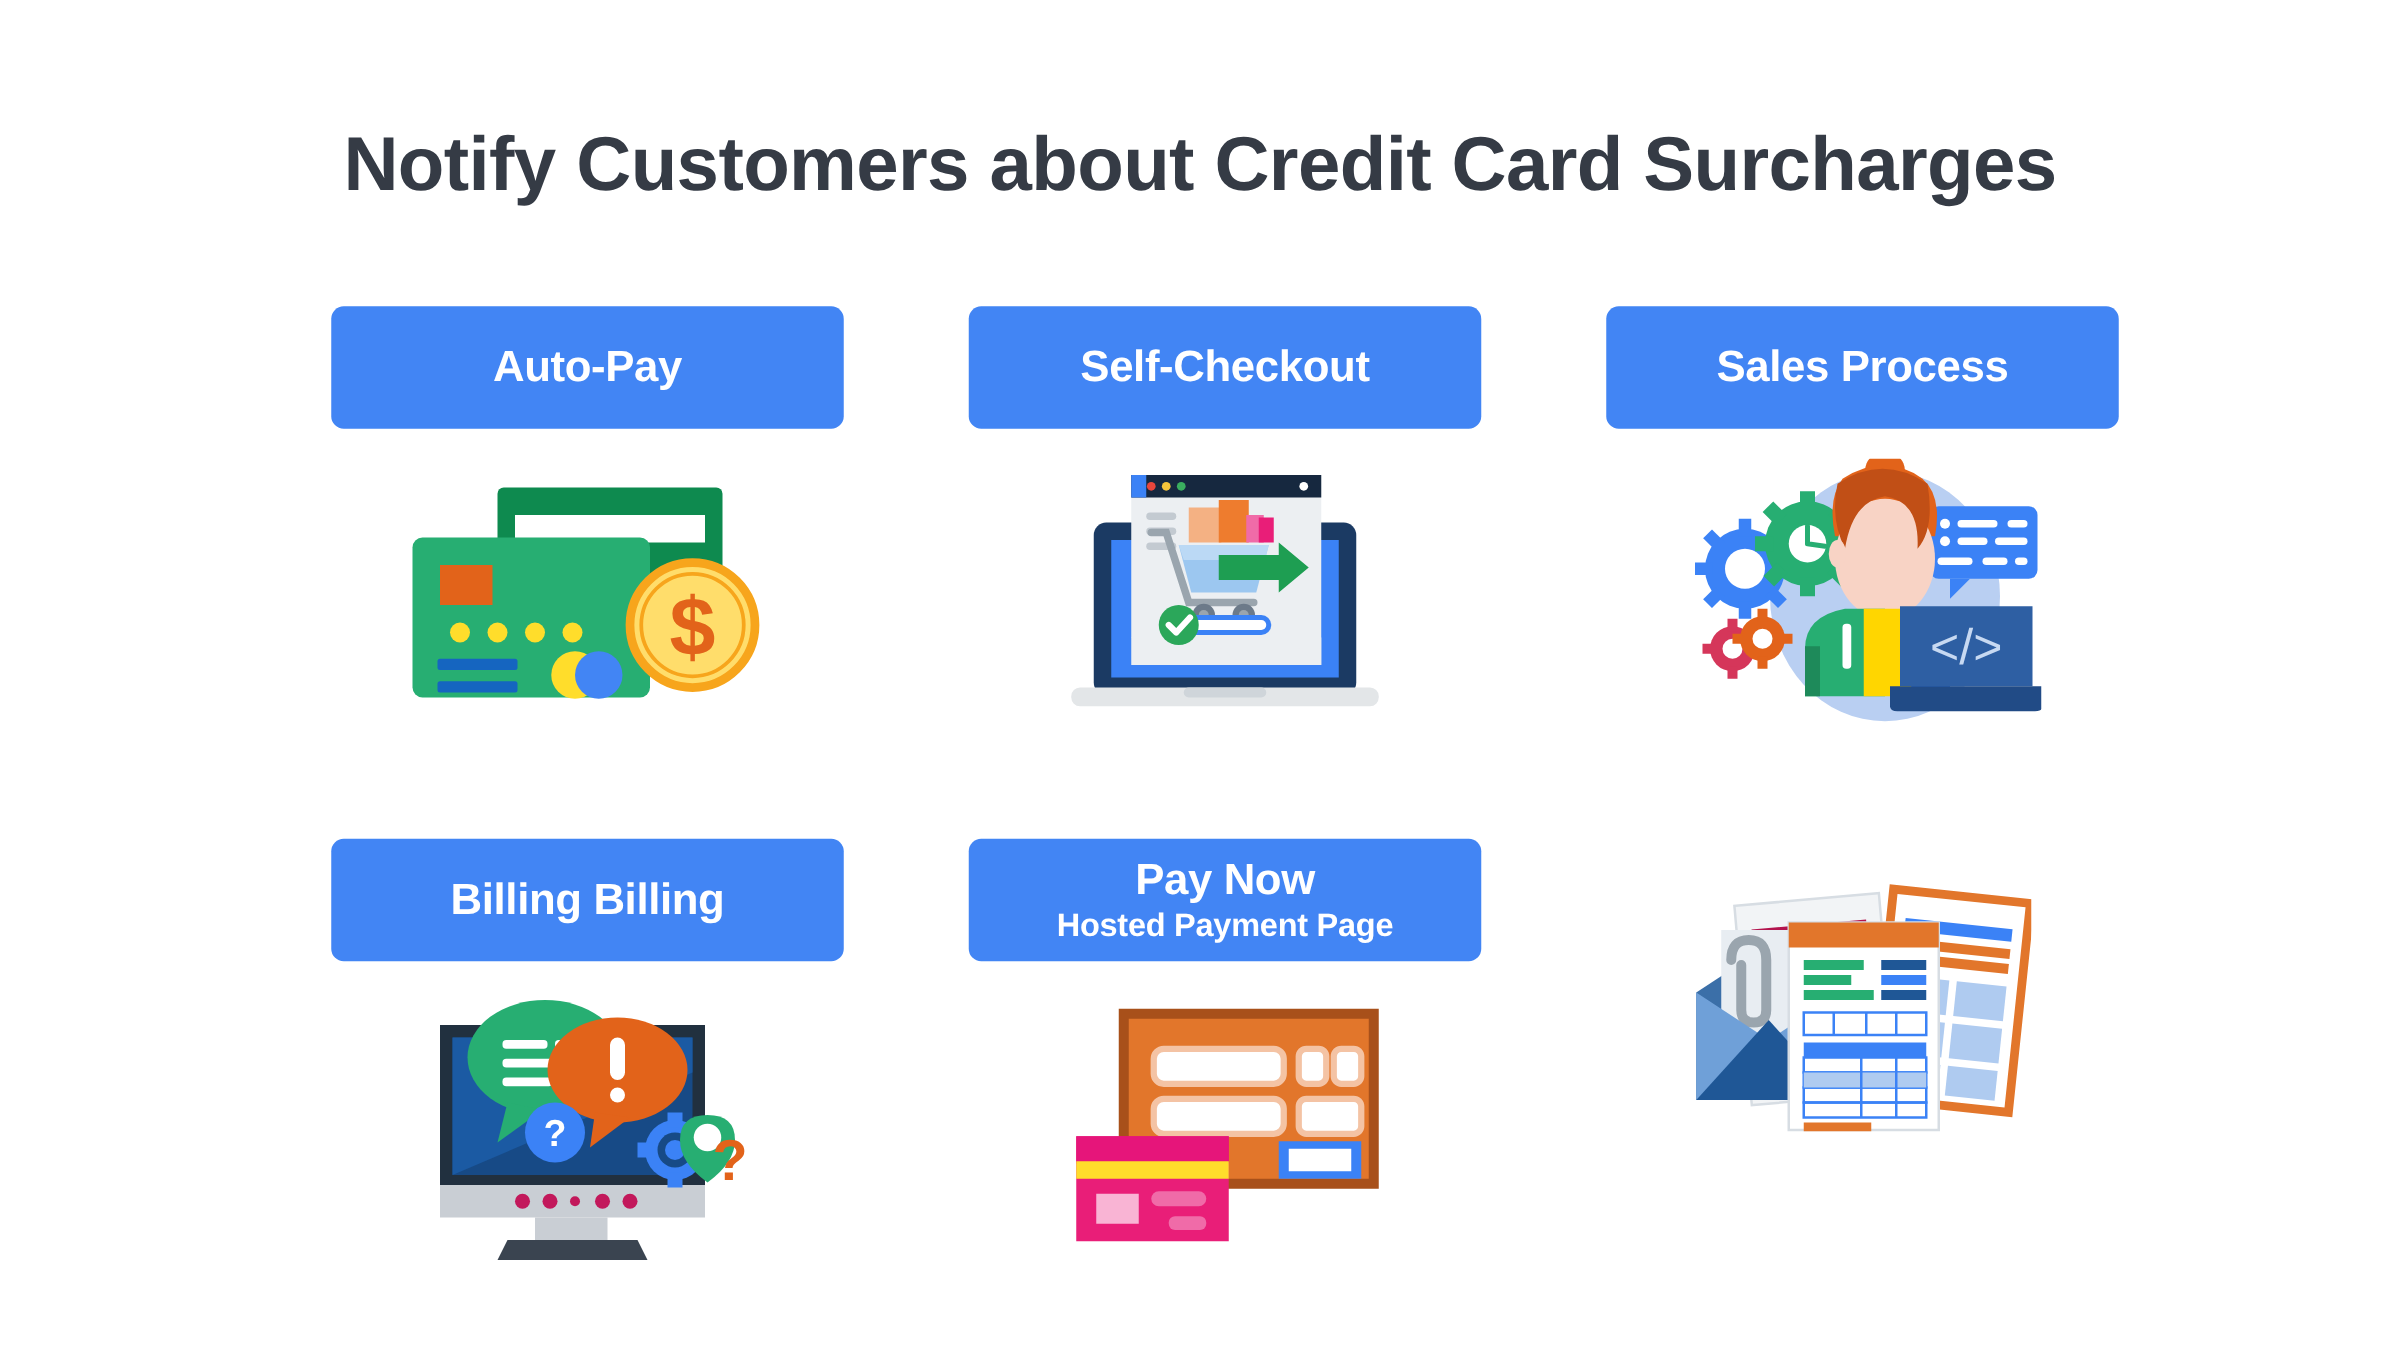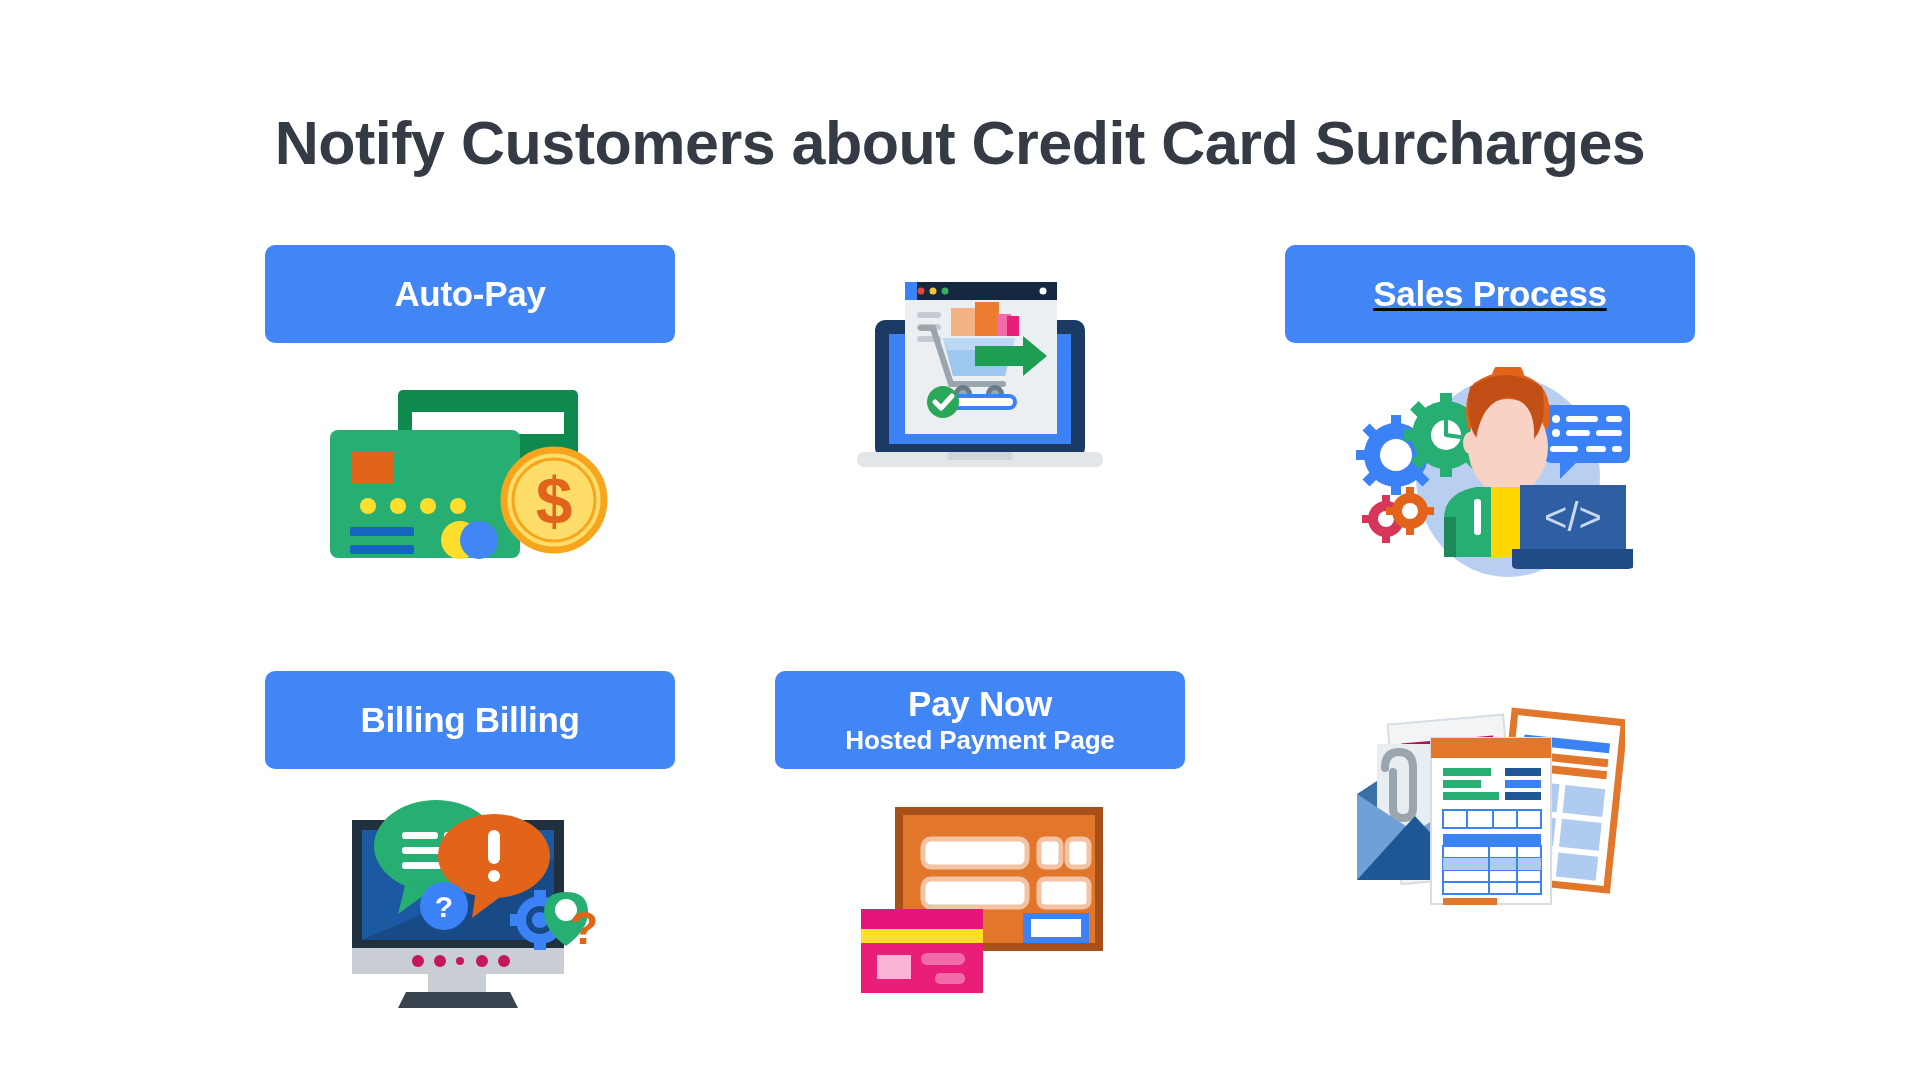--- a/index.html
+++ b/index.html
@@ -15,21 +15,21 @@
   .page {
     position: relative;
     width: 1920px;
     height: 1080px;
     background: #ffffff;
   }
 
   
   .page-title {
     position: absolute;
-    top: 108px;
+    top: 96px;
     left: 0;
     width: 1920px;
     text-align: center;
     font-size: 61px;
     font-weight: bold;
     letter-spacing: -0.5px;
     color: #353B45;
     white-space: nowrap;
   }
 
@@ -48,21 +48,21 @@
   }
 
   .cell {
     width: 410px;
     margin-right: 100px;
     display: flex;
     flex-direction: column;
     align-items: center;
     justify-content: space-between;
   }
-  .cell:last-child { margin-right: 0; text-decoration: underline; }
+  .cell:last-child { margin-right: 0; }
 
   
   .pill {
     width: 410px;
     height: 98px;
     background: #4285F4;
     border-radius: 10px;
     display: flex;
     flex-direction: column;
     align-items: center;
@@ -129,20 +129,23 @@
 
             <circle cx="234" cy="128" r="50" fill="#FFDD6B"></circle>
             <circle cx="234" cy="128" r="50" fill="none" stroke="#F7A51C" stroke-width="7"></circle>
             <circle cx="234" cy="128" r="41" fill="none" stroke="#F7A51C" stroke-width="3"></circle>
             <text x="234" y="152" font-family="'Liberation Sans', sans-serif" font-size="66" font-weight="bold" fill="#E2631A" text-anchor="middle">$</text>
           </svg>
         </div>
       </div>
 
       <div class="cell">
+        <div class="pill">
+          <div class="pill-label">Self-Checkout</div>
+        </div>
         <div class="art">
           <svg width="250" height="215" viewBox="0 0 250 215">
 
             <rect x="20" y="48" width="210" height="138" rx="10" fill="#1B3A63"></rect>
             <rect x="34" y="62" width="182" height="110" fill="#3B82F6"></rect>
 
             <rect x="2" y="180" width="246" height="15" rx="7" fill="#E3E6E8"></rect>
             <rect x="92" y="180" width="66" height="8" rx="4" fill="#CFD5DA"></rect>
 
             <rect x="50" y="10" width="152" height="152" fill="#ECEFF2"></rect>

